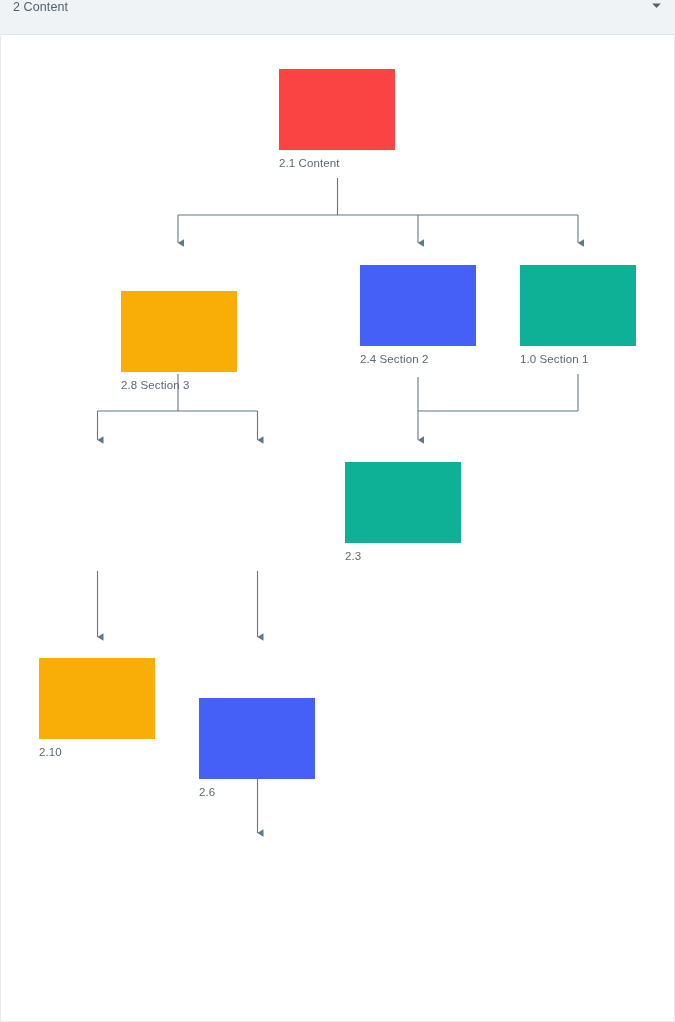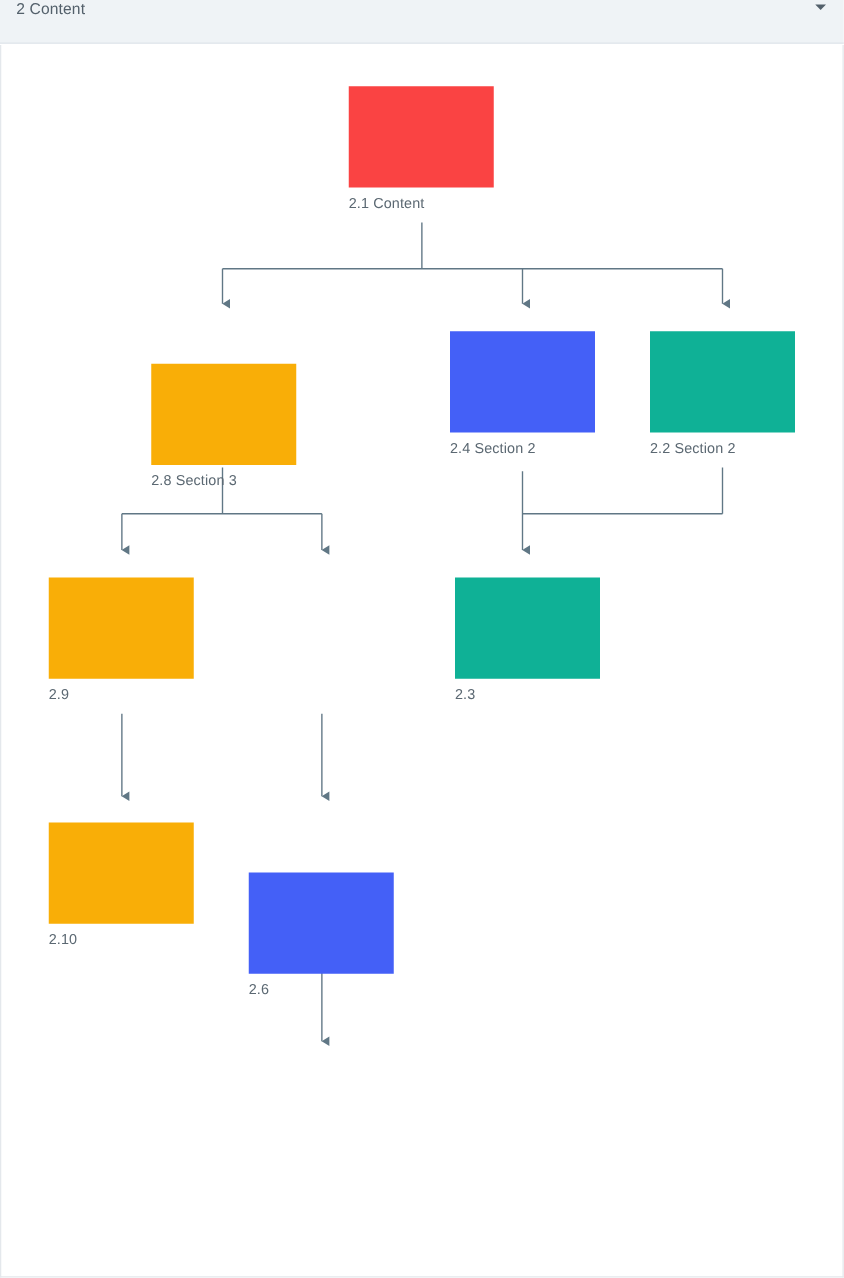--- a/index.html
+++ b/index.html
@@ -146,30 +146,26 @@
       <div class="node-label">2.8 Section 3</div>
     </div>
 
     <div class="tree-node" style="left:359px; top:229px;">
       <div class="node-box" style="background:#4460f7;"></div>
       <div class="node-label">2.4 Section 2</div>
     </div>
 
     <div class="tree-node" style="left:519px; top:229px;">
       <div class="node-box" style="background:#0fb196;"></div>
-      <div class="node-label">2.2 Section 2</div>
-    </div>
-
-    <div class="tree-node" style="left:38px; top:426px;">
-      <div class="node-box" style="background:#f9ae07;"></div>
-      <div class="node-label">2.9</div>
+      <div class="node-label">1.0 Section 1</div>
     </div>
 
 
-    <div class="tree-node" style="left:363px; top:426px;">
+
+    <div class="tree-node" style="left:344px; top:426px;">
       <div class="node-box" style="background:#0fb196;"></div>
       <div class="node-label">2.3</div>
     </div>
 
     <div class="tree-node" style="left:38px; top:622px;">
       <div class="node-box" style="background:#f9ae07;"></div>
       <div class="node-label">2.10</div>
     </div>
 
     <div class="tree-node" style="left:198px; top:642px;margin-top:20px;">

